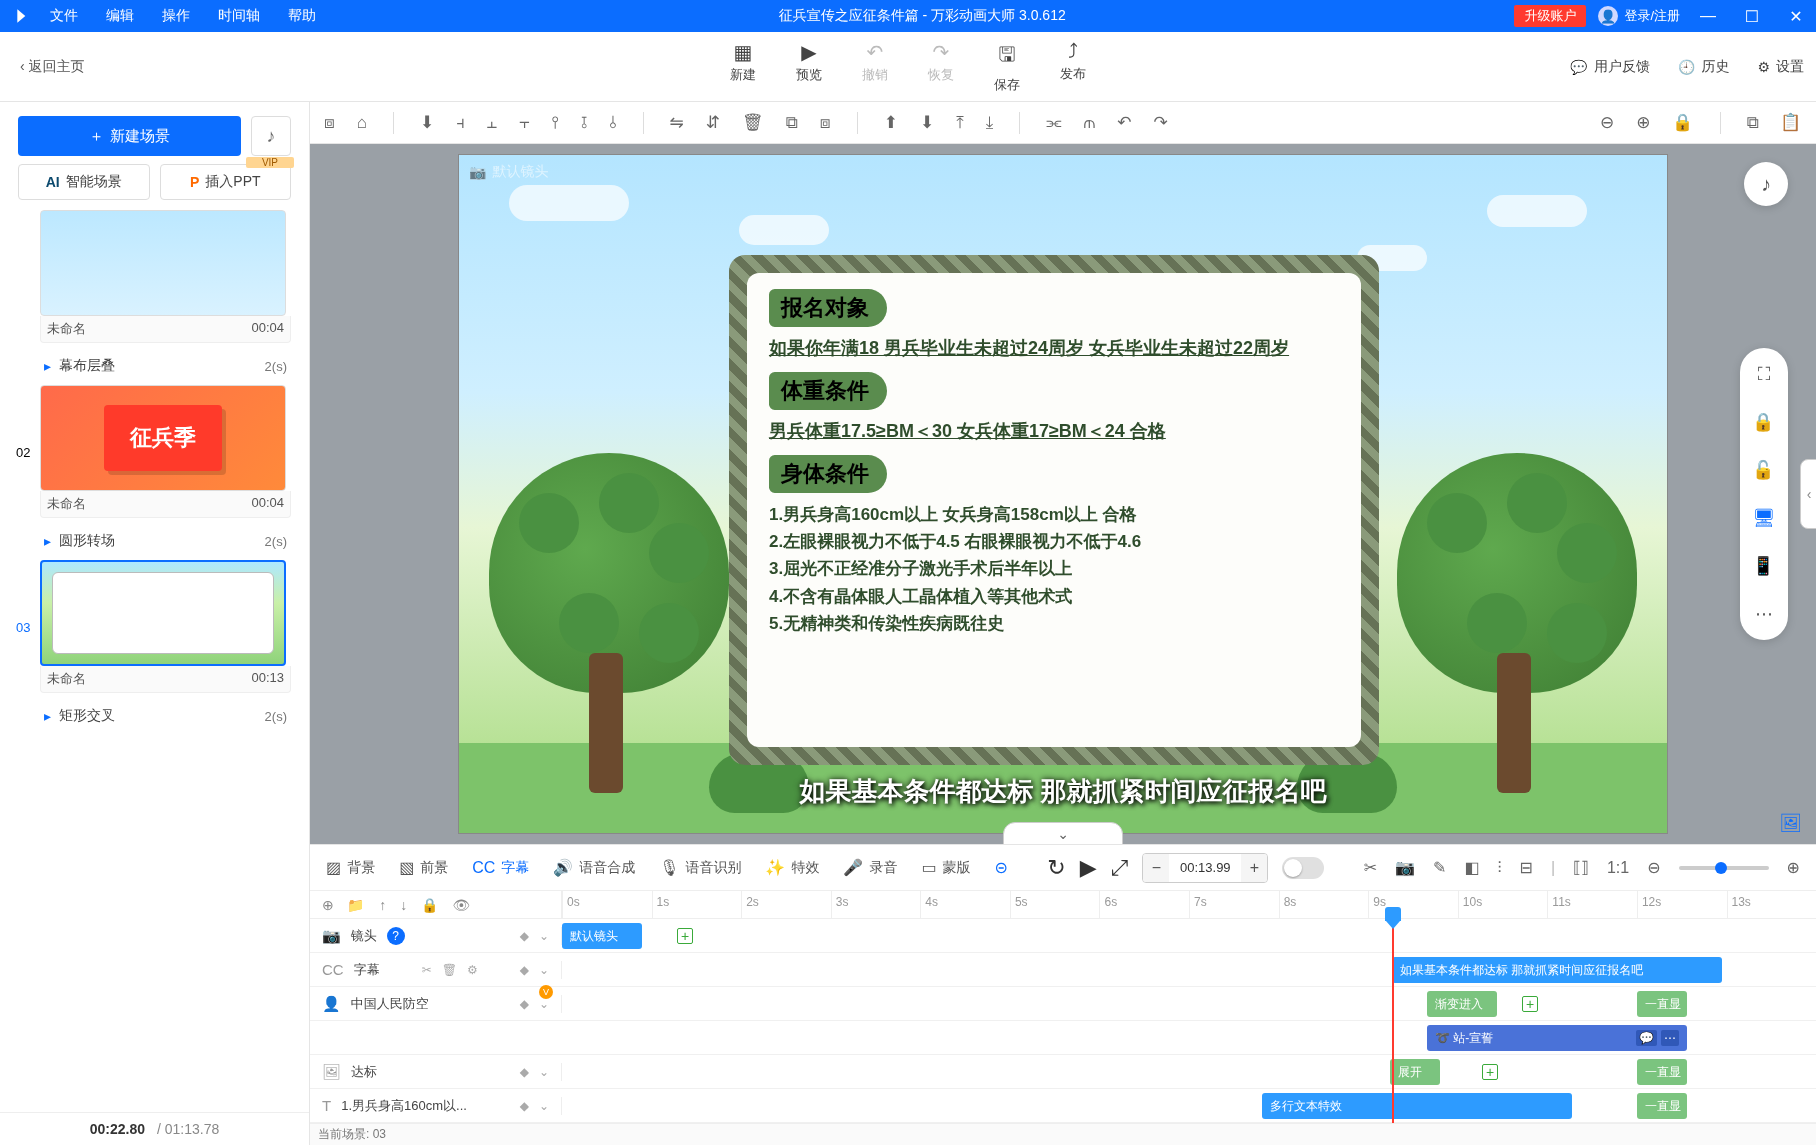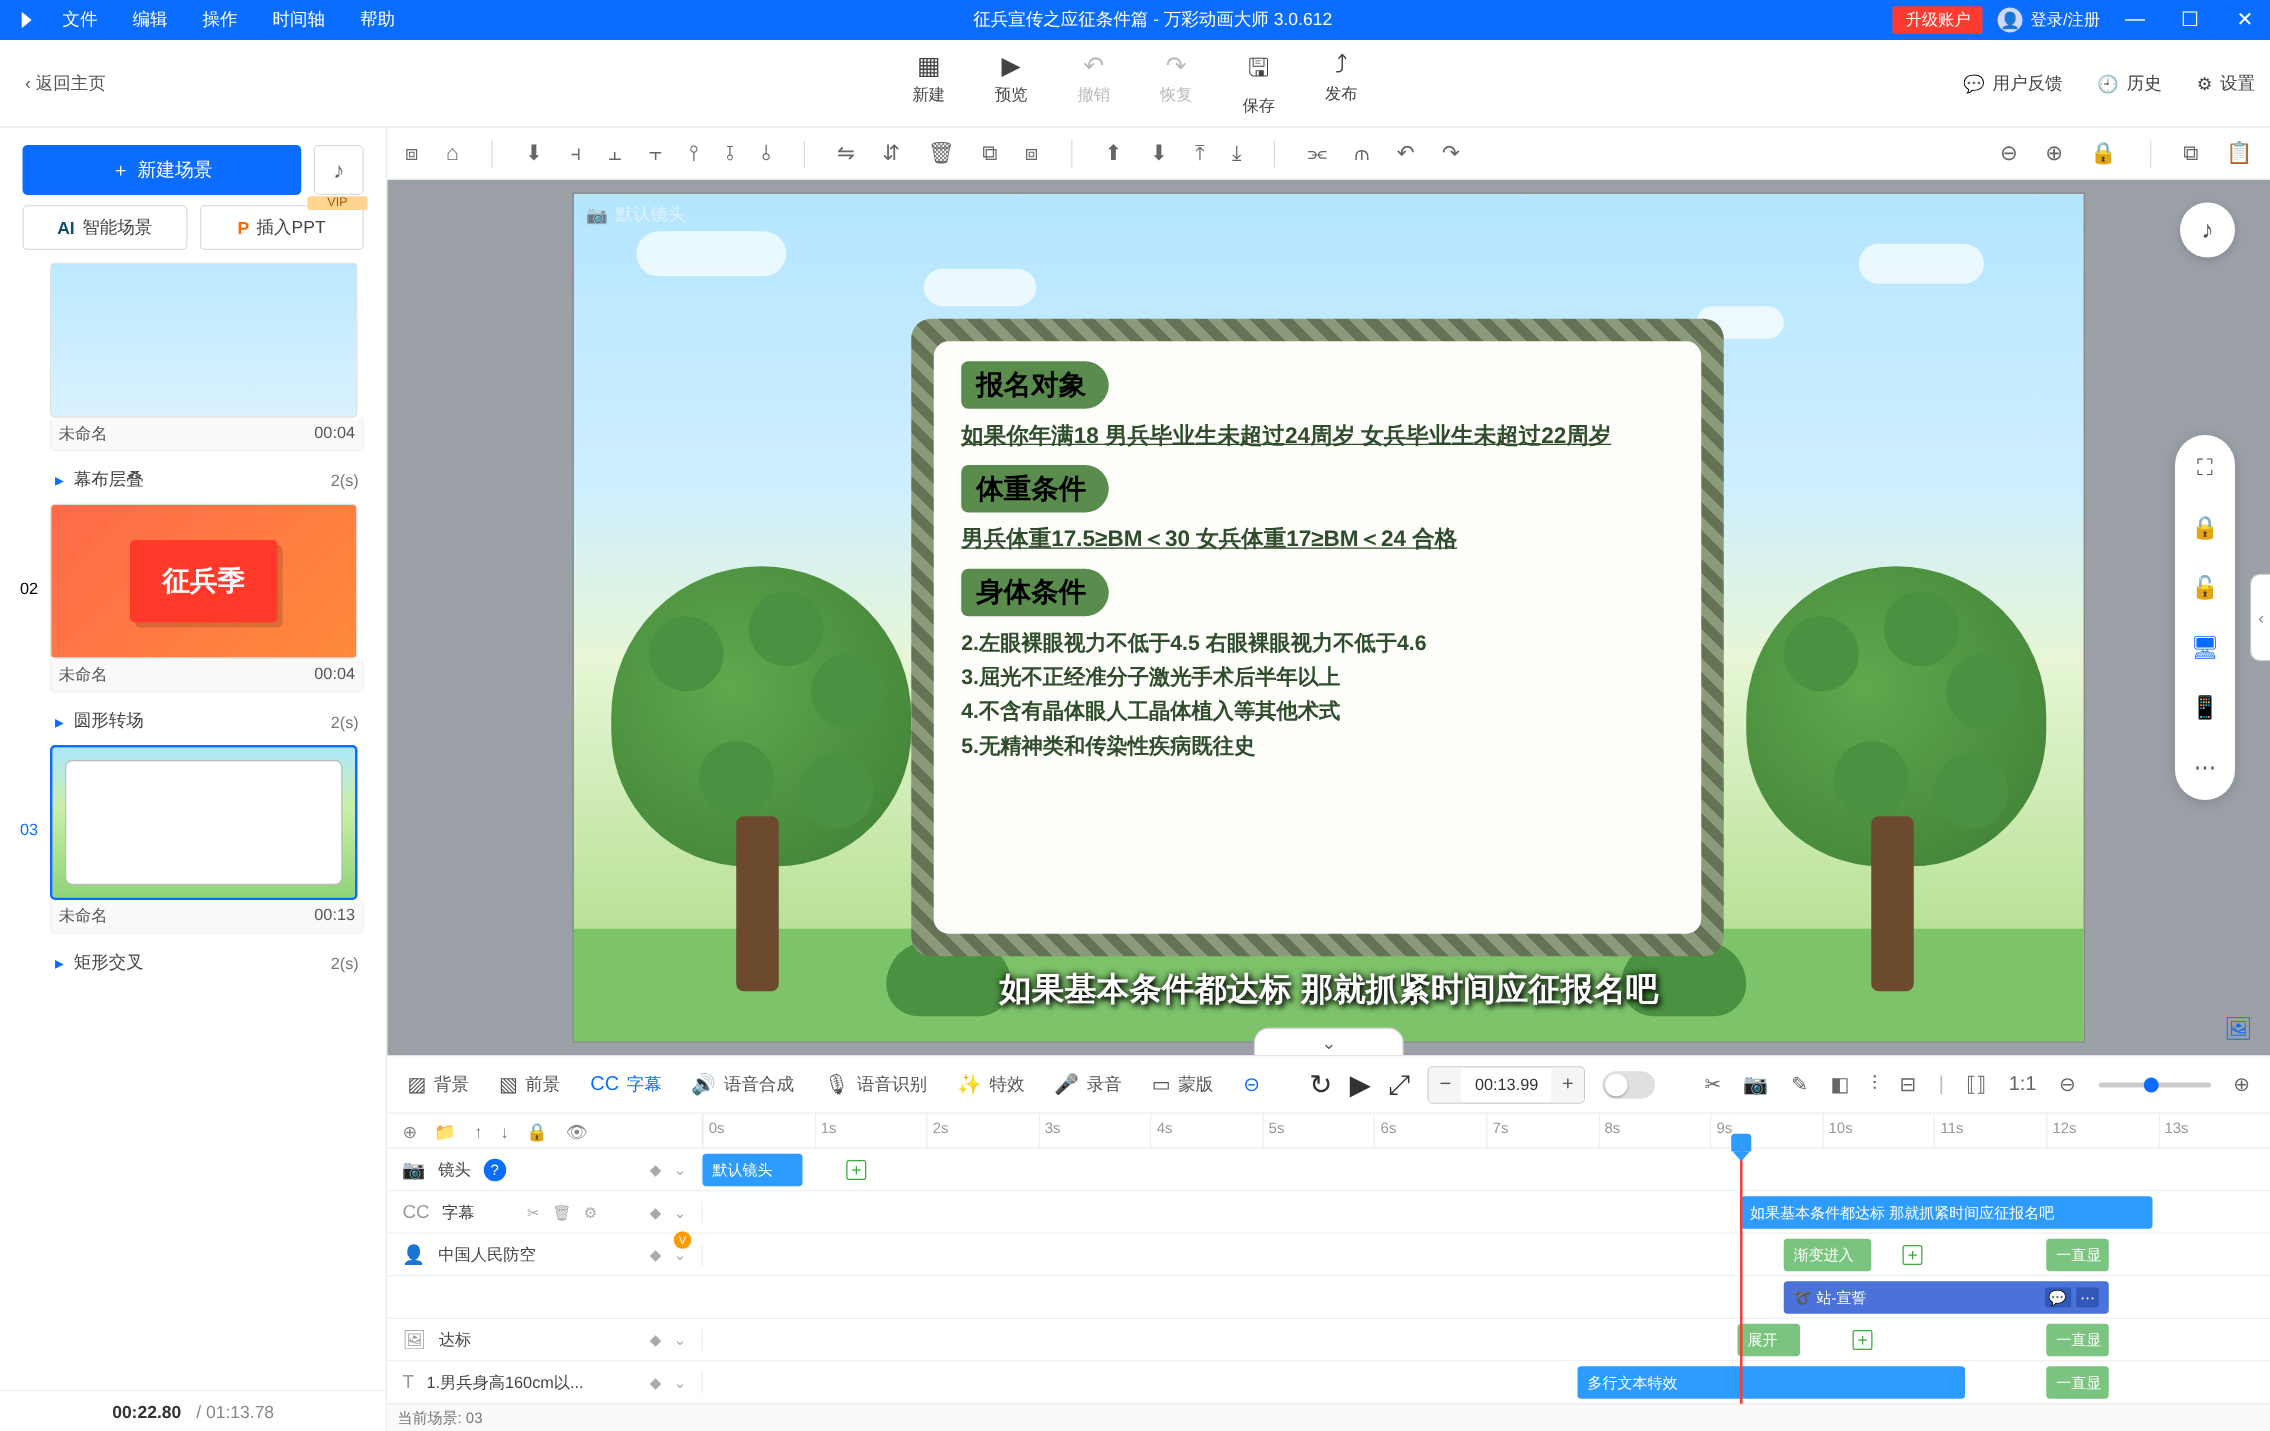--- a/index.html
+++ b/index.html
@@ -30,21 +30,21 @@
 .newscene-btn { flex: 1; background: #0b6dff; color: #fff; border-radius: 4px; display: flex; align-items: center; justify-content: center; height: 40px; font-size: 15px; gap: 6px; cursor: pointer; }
 .sound-btn { width: 40px; height: 40px; border: 1px solid #ddd; border-radius: 4px; display: flex; align-items: center; justify-content: center; color: #666; font-size: 18px; cursor: pointer; }
 .rowbtns { display: flex; gap: 10px; padding: 0 18px 10px; }
 .rowbtns .rbtn { flex: 1; border: 1px solid #ddd; border-radius: 4px; height: 36px; display: flex; align-items: center; justify-content: center; gap: 6px; font-size: 14px; color: #444; position: relative; cursor: pointer; }
 .rowbtns .rbtn .aiico { color: #0c4a6e; font-weight: bold; }
 .rowbtns .rbtn .pptico { color: #ff6a00; font-weight: bold; }
 .vip-tag { position: absolute; top: -8px; right: -4px; background: #ffd591; color: #a05a00; font-size: 10px; padding: 0 16px; border-radius: 2px; }
 
 .scenelist { flex: 1; overflow: auto; padding: 0 18px 10px 40px; position: relative; }
 .scene-item { margin-bottom: 8px; }
-.scene-item .thumb { width: 246px; height: 124px; border: 1px solid #ddd; border-radius: 4px; background-size: cover; position: relative; overflow: hidden; }
+.scene-item .thumb { width: 246px; height: 106px; border: 1px solid #ddd; border-radius: 4px; background-size: cover; position: relative; overflow: hidden; }
 .scene-item.selected .thumb { border: 2px solid #0b6dff; }
 .scene-item .numlabel { position: absolute; left: -24px; top: 60px; font-size: 13px; color: #000000; }
 .scene-item { position: relative; }
 .scene-item .caption { display: flex; justify-content: space-between; padding: 4px 6px; font-size: 13px; color: #555; background: #fafafa; border: 1px solid #eee; border-top: none; border-radius: 0 0 4px 4px; }
 .trans-row { display: flex; align-items: center; gap: 8px; padding: 6px 4px 10px; font-size: 14px; color: #444; }
 .trans-row .playico { color: #0b6dff; }
 .trans-row .dur { margin-left: auto; color: #777; font-size: 13px; }
 
 .thumb-red { background: linear-gradient(135deg,#ff6a4a,#ff8a3a); display: flex; align-items: center; justify-content: center; }
 .thumb-red-inner { background: #ff3a2a; color: #fff; padding: 18px 26px; font-size: 22px; font-weight: bold; border-radius: 4px; box-shadow: 4px 4px 0 rgba(0,0,0,.15); }
@@ -359,20 +359,21 @@
         <div class="bush b2"></div>
 
         <div class="info-card-wrap">
           <div class="info-card">
             <div><span class="badge-h">报名对象</span></div>
             <p>如果你年满18 男兵毕业生未超过24周岁 女兵毕业生未超过22周岁</p>
             <div><span class="badge-h">体重条件</span></div>
             <p>男兵体重17.5≥BM＜30 女兵体重17≥BM＜24 合格</p>
             <div><span class="badge-h">身体条件</span></div>
             <ol>
+              <li>1.男兵身高160cm以上 女兵身高158cm以上 合格</li>
               <li>2.左眼裸眼视力不低于4.5 右眼裸眼视力不低于4.6</li>
               <li>3.屈光不正经准分子激光手术后半年以上</li>
               <li>4.不含有晶体眼人工晶体植入等其他术式</li>
               <li>5.无精神类和传染性疾病既往史</li>
             </ol>
           </div>
         </div>
 
         <div class="subtitle-line">如果基本条件都达标 那就抓紧时间应征报名吧</div>
       </div>

